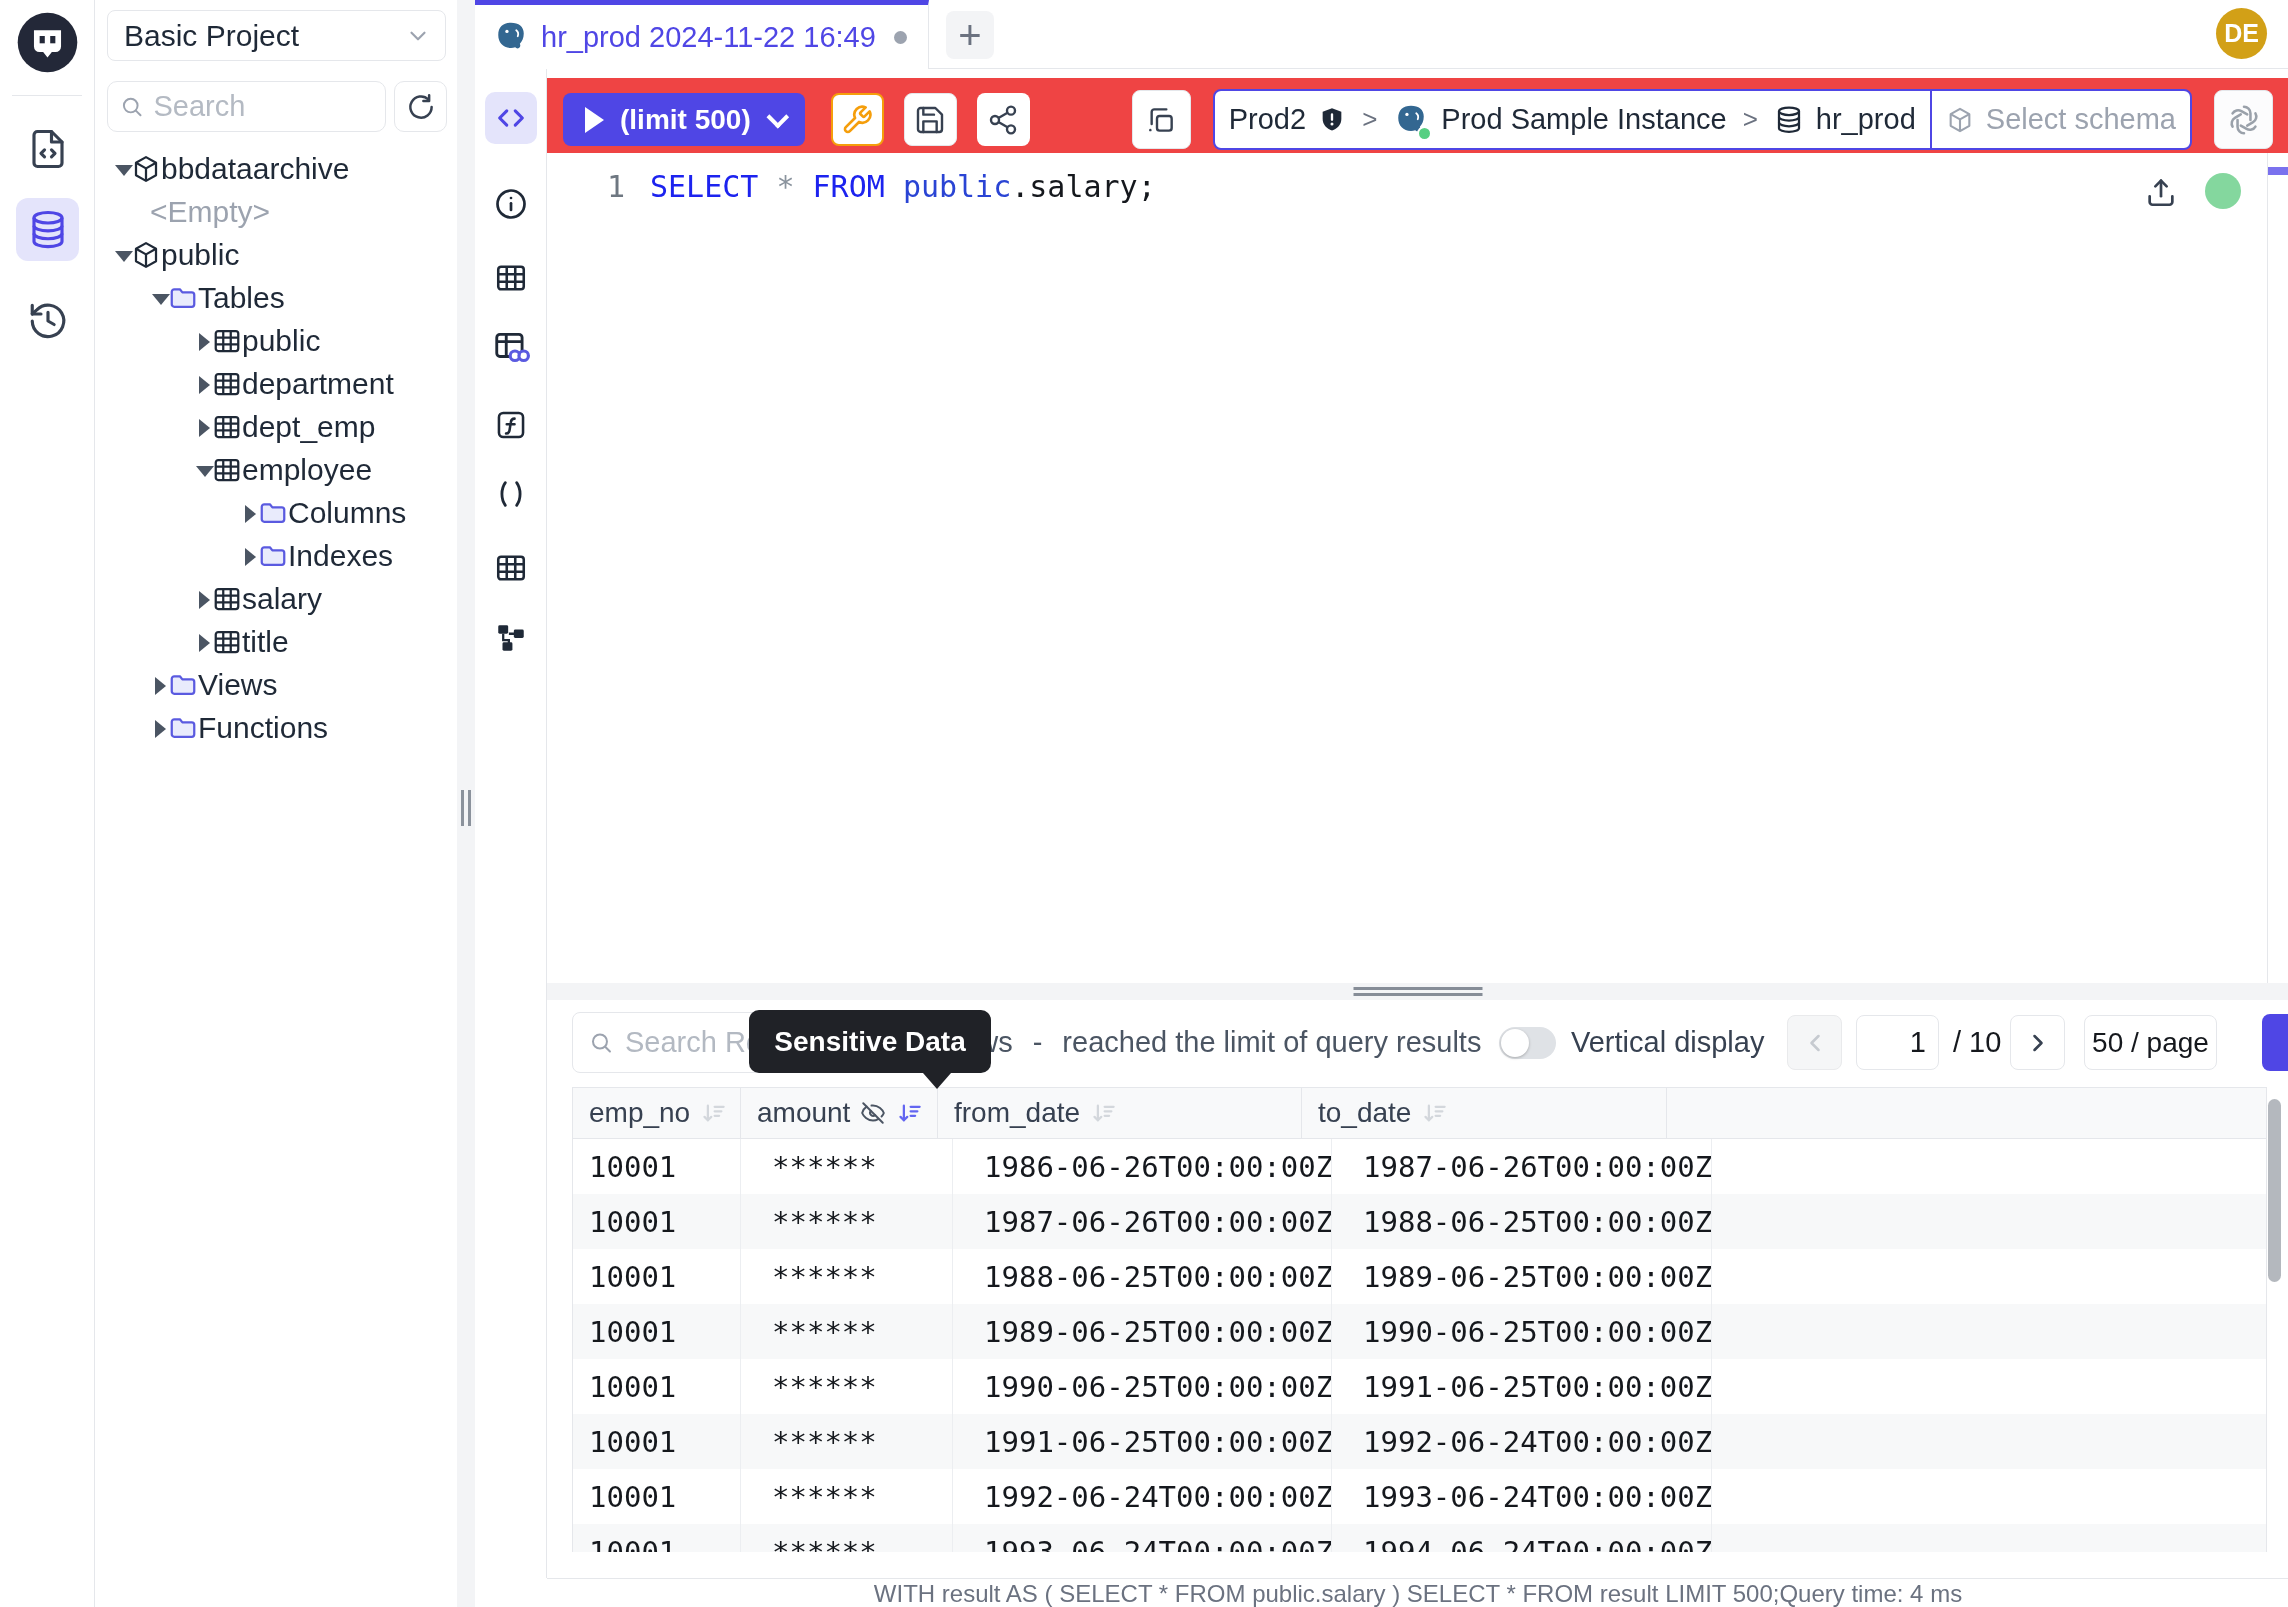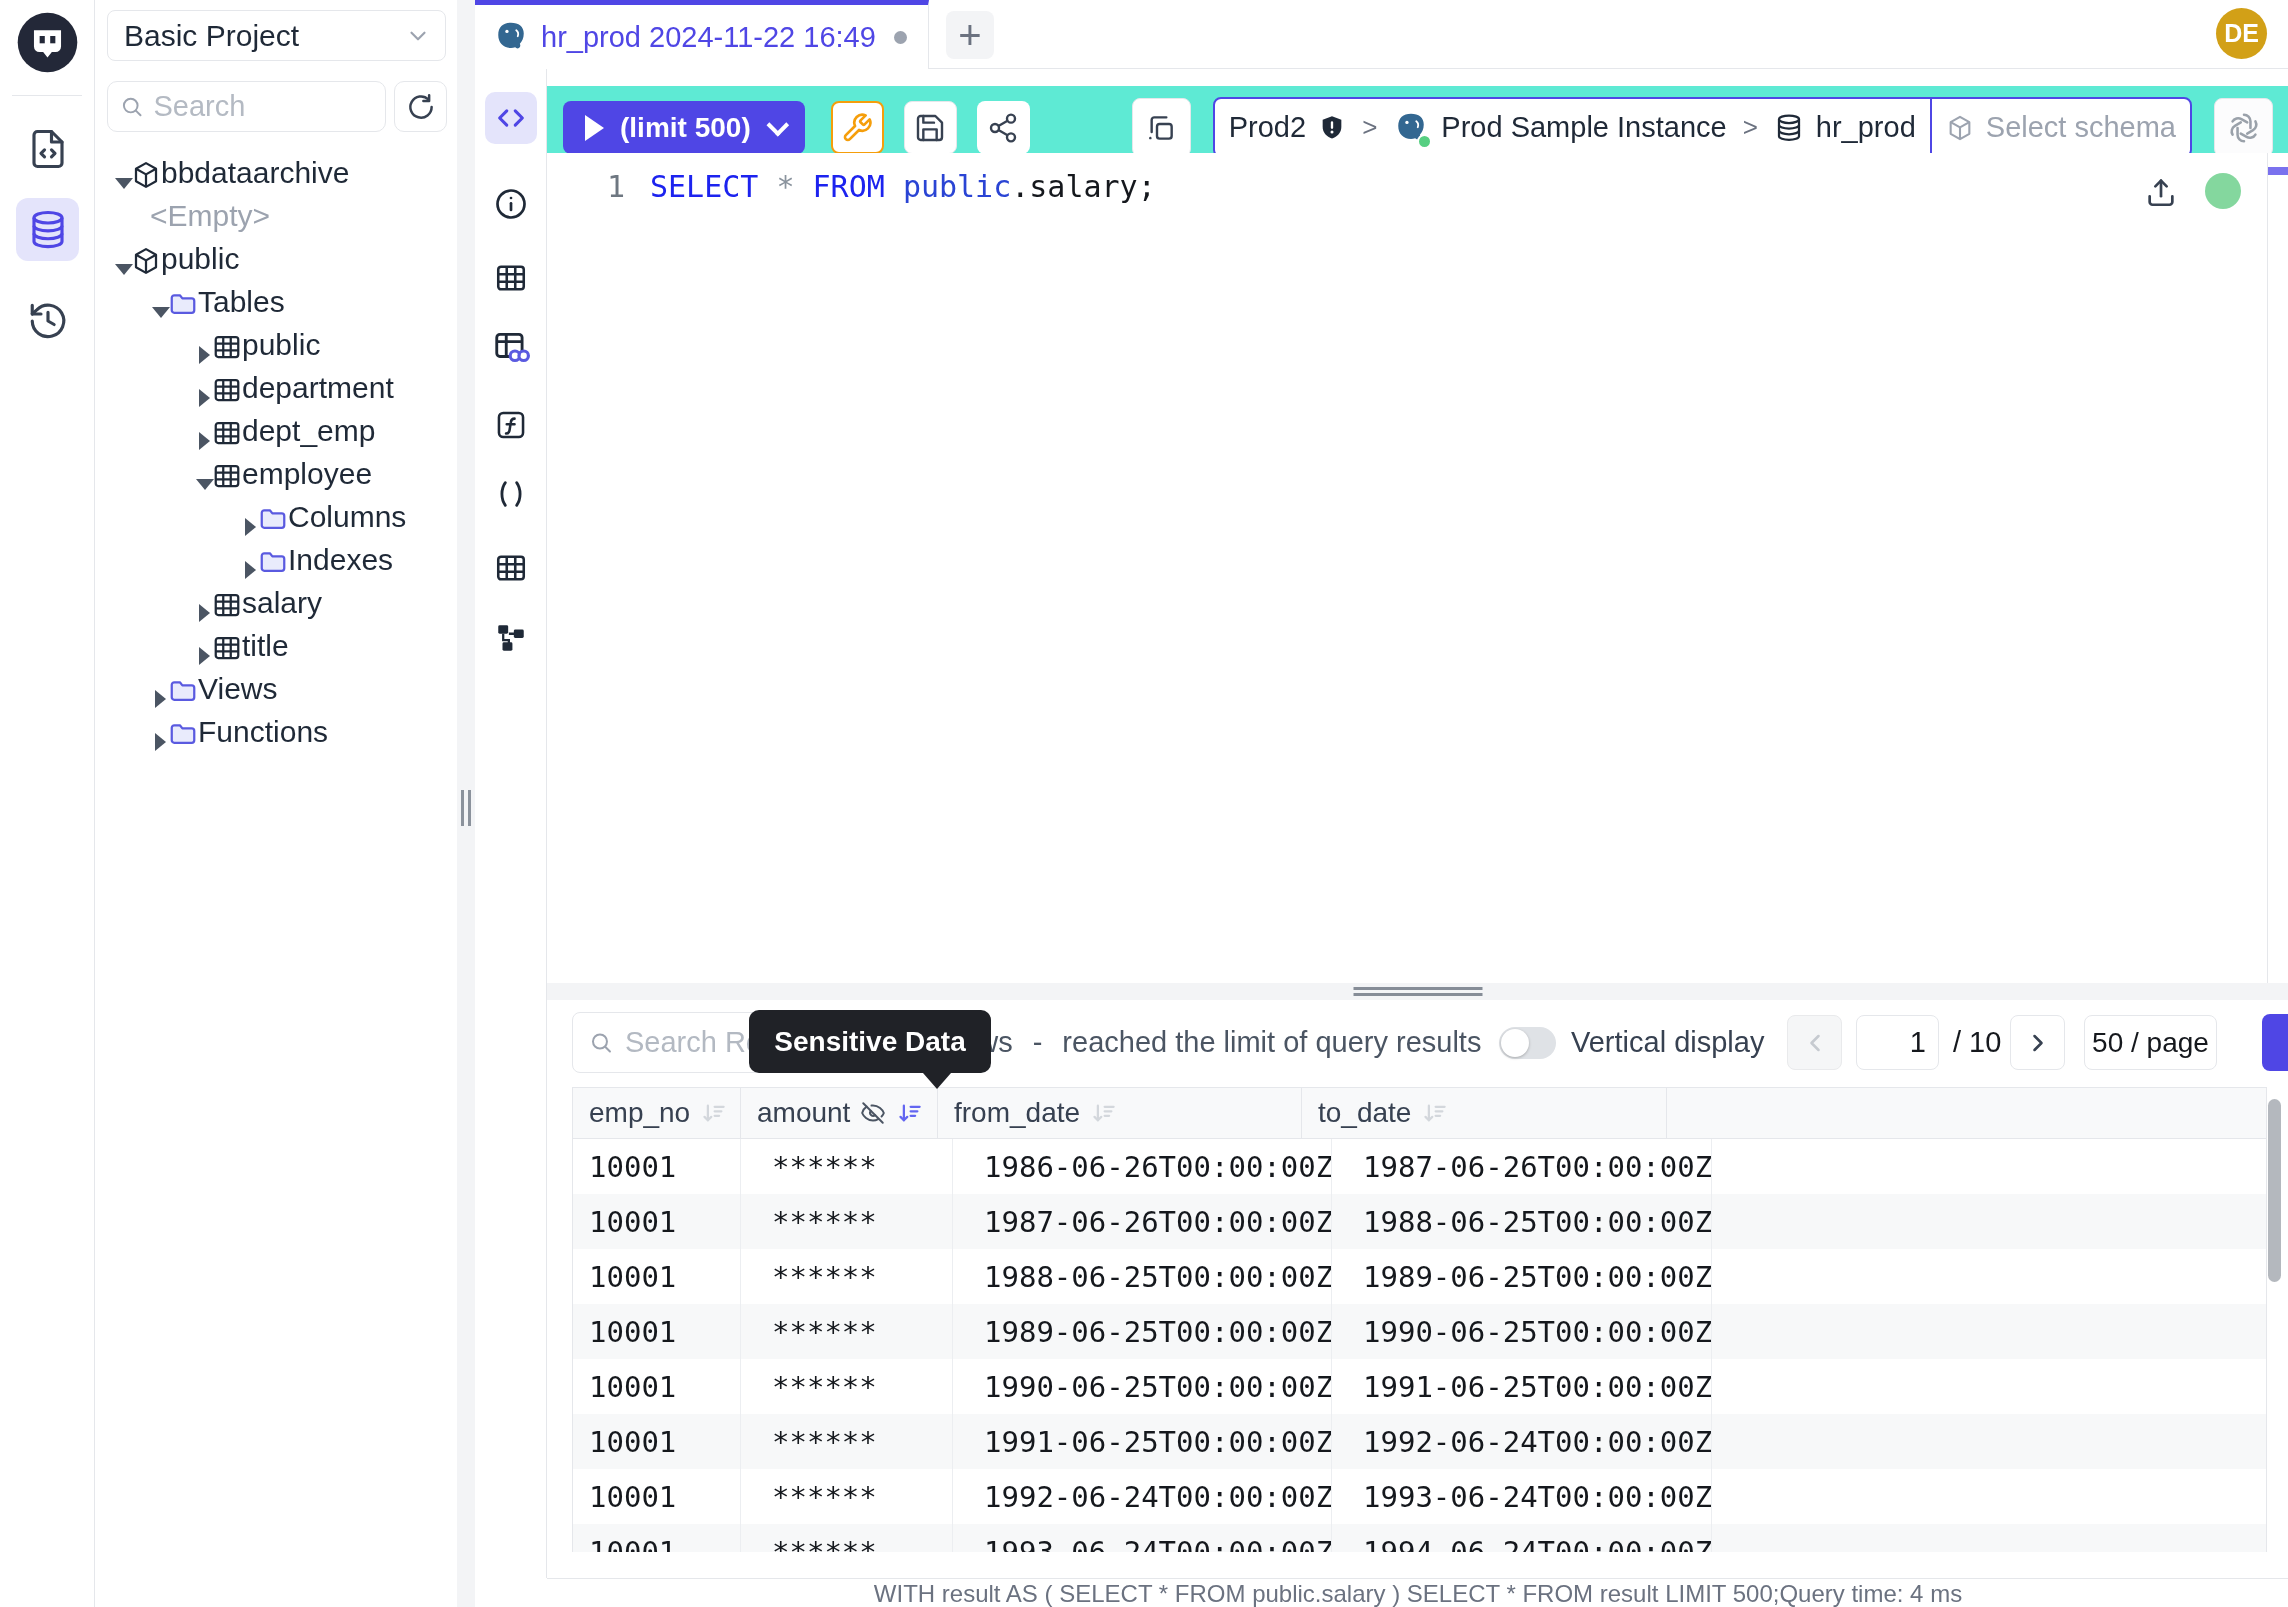--- a/index.html
+++ b/index.html
@@ -24,21 +24,21 @@
   .project-select { position:absolute; left:12px; top:10px; width:339px; height:51px; border:1px solid #e5e7eb; border-radius:8px;
      display:flex; align-items:center; justify-content:space-between; padding:0 14px 0 16px; font-size:30px; color:#1f2937; cursor:pointer; background:#fff; }
   .side-search { position:absolute; left:12px; top:81px; width:279px; height:51px; border:1px solid #e5e7eb; border-radius:10px;
      display:flex; align-items:center; gap:10px; padding:0 12px; color:#9ca3af; }
   .side-search input { border:0; outline:0; width:100%; font-size:29px; color:#1f2937; font-family:inherit; }
   .side-search input::placeholder { color:#b4bac3; }
   .refresh-btn { position:absolute; left:299px; top:81px; width:53px; height:51px; border:1px solid #e5e7eb; border-radius:10px;
      display:flex; align-items:center; justify-content:center; color:#374151; cursor:pointer; background:#fff; }
 
   #tree { position:absolute; left:0; top:147px; right:0; }
-  .tree-row { display:flex; align-items:flex-end; height:43px; font-size:30px; color:#1f2937; cursor:pointer; white-space:nowrap; }
+  .tree-row { display:flex; align-items:center; height:43px; font-size:30px; color:#1f2937; cursor:pointer; white-space:nowrap; }
   .tree-row .lbl { overflow:hidden; text-overflow:ellipsis; max-width:233px; }
   .tree-row.muted { color:#9ca3af; }
   .lvl0 { padding-left:20px; } .lvl1 { padding-left:57px; } .lvl2 { padding-left:101px; } .lvl3 { padding-left:147px; }
   .empty-ind { padding-left:55px; }
   .caret { width:16px; height:16px; flex:none; position:relative; }
   .caret.down::after { content:""; position:absolute; left:0; top:4px; border-left:9px solid transparent; border-right:9px solid transparent; border-top:11px solid #4b5563; }
   .caret.right::after { content:""; position:absolute; left:3px; top:0; border-top:9px solid transparent; border-bottom:9px solid transparent; border-left:11px solid #4b5563; }
   .t-ico { flex:none; }
 
   
@@ -59,22 +59,22 @@
      display:flex; align-items:center; justify-content:center; color:#6b7280; font-size:40px; line-height:1; cursor:pointer; }
   .avatar { position:absolute; right:22px; top:8px; width:51px; height:51px; border-radius:50%; background:#d2a017;
      color:#fff; font-weight:bold; font-size:25px; display:flex; align-items:center; justify-content:center; cursor:pointer; }
 
   
   #editor-rail { position:absolute; left:0; top:69px; width:72px; bottom:30px; background:#fff; border-right:1px solid #e5e7eb; }
   .erail-btn { position:absolute; left:10px; width:52px; height:52px; border-radius:10px; display:flex; align-items:center; justify-content:center; color:#1f2937; cursor:pointer; }
   .erail-btn.active { background:#e4e4fb; color:#4f46e5; }
 
   
-  #toolbar { position:absolute; left:72px; top:86px; right:0; height:84px; border-bottom:1px solid #e5e7eb;
-     display:flex; align-items:center; padding:0 16px; background:#5eead4; }
+  #toolbar { position:absolute; left:72px; top:78px; right:0; height:84px; border-bottom:1px solid #e5e7eb;
+     display:flex; align-items:center; padding:0 16px; background:#ef4444; }
   .run-btn { height:53px; background:#4f46e5; border-radius:8px; display:flex; align-items:center; gap:16px; padding:0 22px; cursor:pointer; }
   .run-btn .play { width:0; height:0; border-top:13px solid transparent; border-bottom:13px solid transparent; border-left:19px solid #fff; }
   .run-btn .run-label { color:#fff; font-size:28px; font-weight:bold; }
   .run-btn .chev { width:16px; height:16px; border-right:4px solid #fff; border-bottom:4px solid #fff; transform:rotate(45deg) translateY(-4px); }
   .tool-btn { width:53px; height:53px; border-radius:8px; display:flex; align-items:center; justify-content:center; color:#374151; cursor:pointer; background:#fff; }
   .tool-btn.wrench { border:2px solid #f59e0b; color:#f59e0b; margin-left:26px; }
   .tool-btn.save { border:1px solid #e5e7eb; margin-left:20px; }
   .tool-btn.share { margin-left:20px; }
   .batch-btn { margin-left:auto; width:59px; height:59px; border:1px solid #e5e7eb; border-radius:8px; display:flex; align-items:center; justify-content:center; color:#374151; cursor:pointer; background:#fff; }
   .scope-group { margin-left:22px; height:61px; border:2px solid #4f46e5; border-radius:8px; display:flex; align-items:center; background:#fff; }

